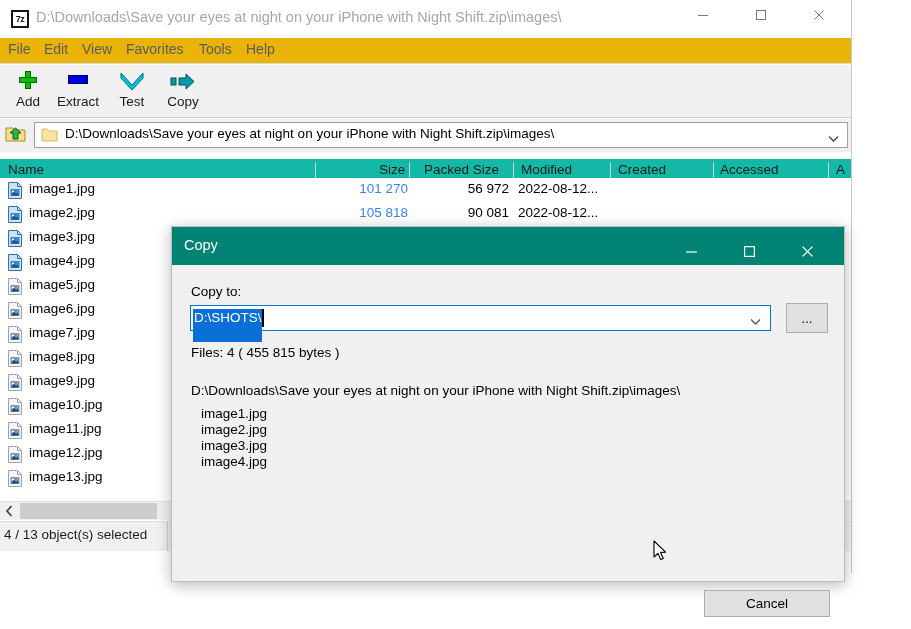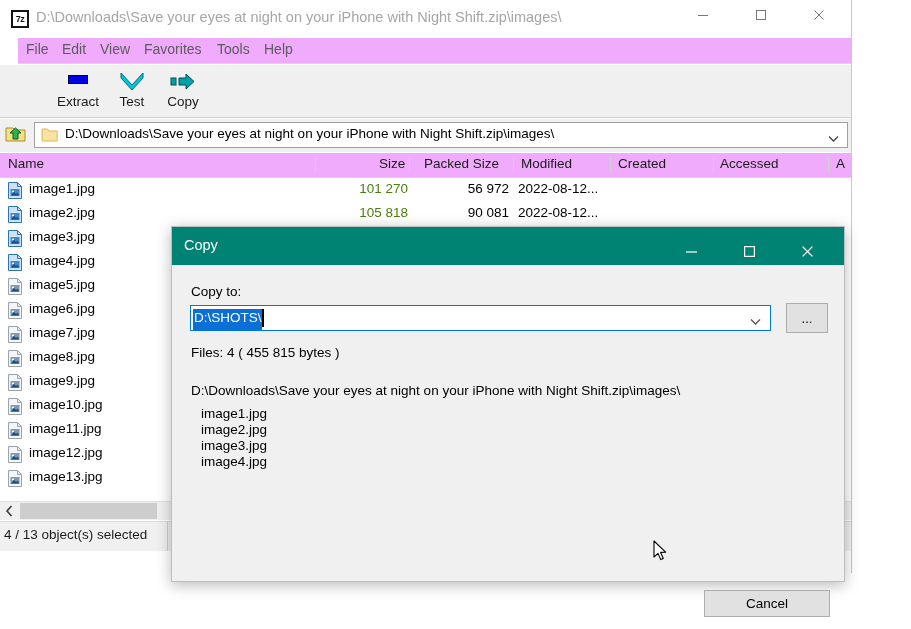--- a/index.html
+++ b/index.html
@@ -78,24 +78,23 @@
   #btn-min { left: 680px; }
   #btn-max { left: 738px; }
   #btn-close { left: 796px; }
 
   
   #menubar {
     position: absolute;
     left: 0; top: 38px;
     width: 888px;
     height: 26px;
-    background: #f0abfc;
+    background: #eab308;
     border-bottom: 1px solid #d9d9d9;
     box-sizing: border-box;
-    margin-left: 18px;
   }
   .menu-item {
     position: absolute;
     top: 3px;
     height: 20px;
     font-size: 14px;
     color: #5c5c5c;
     white-space: nowrap;
     padding: 0 4px;
     cursor: default;
@@ -217,24 +216,24 @@
   }
   #path-caret {
     position: absolute;
     right: 8px; top: 8px;
     width: 11px; height: 8px;
   }
 
   
   #col-header {
     position: absolute;
-    left: 0; top: 153px;
+    left: 0; top: 159px;
     width: 852px;
     height: 25px;
-    background: #f0abfc;
+    background: #14b8a6;
     border-bottom: 1px solid #d4d4d4;
     box-sizing: border-box;
   }
   .col-h {
     position: absolute;
     top: 3px;
     height: 19px;
     font-size: 13.5px;
     color: #1b1b1b;
     white-space: nowrap;
@@ -270,21 +269,21 @@
     font-size: 13.5px;
     color: #000000;
     white-space: nowrap;
   }
   .frow .fsize {
     position: absolute;
     left: 300px; top: 3px;
     width: 108px;
     text-align: right;
     font-size: 13.5px;
-    color: #4d7c0f;
+    color: #3b82f6;
     white-space: nowrap;
   }
   .frow .fpacked {
     position: absolute;
     left: 412px; top: 3px;
     width: 97px;
     text-align: right;
     font-size: 13.5px;
     color: #000000;
     white-space: nowrap;
@@ -409,21 +408,21 @@
     border: 1px solid #0078d7;
     box-sizing: border-box;
     cursor: text;
   }
   #dest-sel {
     position: absolute;
     left: 2px; top: 3px;
     font-size: 13.5px;
     color: #ffffff;
     background: #0b6fd8;
-    padding: 1px 0 5px 1px;
+    padding: 1px 0 17px 1px;
     white-space: nowrap;
   }
   #dest-caret-bar {
     position: absolute;
     left: 2px; top: 3px;
     height: 18px;
     width: 0;
     border-right: 2px solid #000000;
     pointer-events: none;
   }
@@ -533,20 +532,26 @@
     <div class="menu-item" style="left:4px">File</div>
     <div class="menu-item" style="left:40px">Edit</div>
     <div class="menu-item" style="left:78px">View</div>
     <div class="menu-item" style="left:122px">Favorites</div>
     <div class="menu-item" style="left:195px">Tools</div>
     <div class="menu-item" style="left:242px">Help</div>
   </div>
 
   <div id="toolbar">
 
+    <div class="tool-btn" style="left:2px">
+      <div class="tool-ico">
+          <span class="ico-plus"></span>
+        </div>
+      <div class="tool-label">Add</div>
+    </div>
 
     <div class="tool-btn" style="left:52px">
       <div class="tool-ico">
           <span class="ico-bar"></span>
         </div>
       <div class="tool-label">Extract</div>
     </div>
 
     <div class="tool-btn" style="left:106px">
       <div class="tool-ico">

